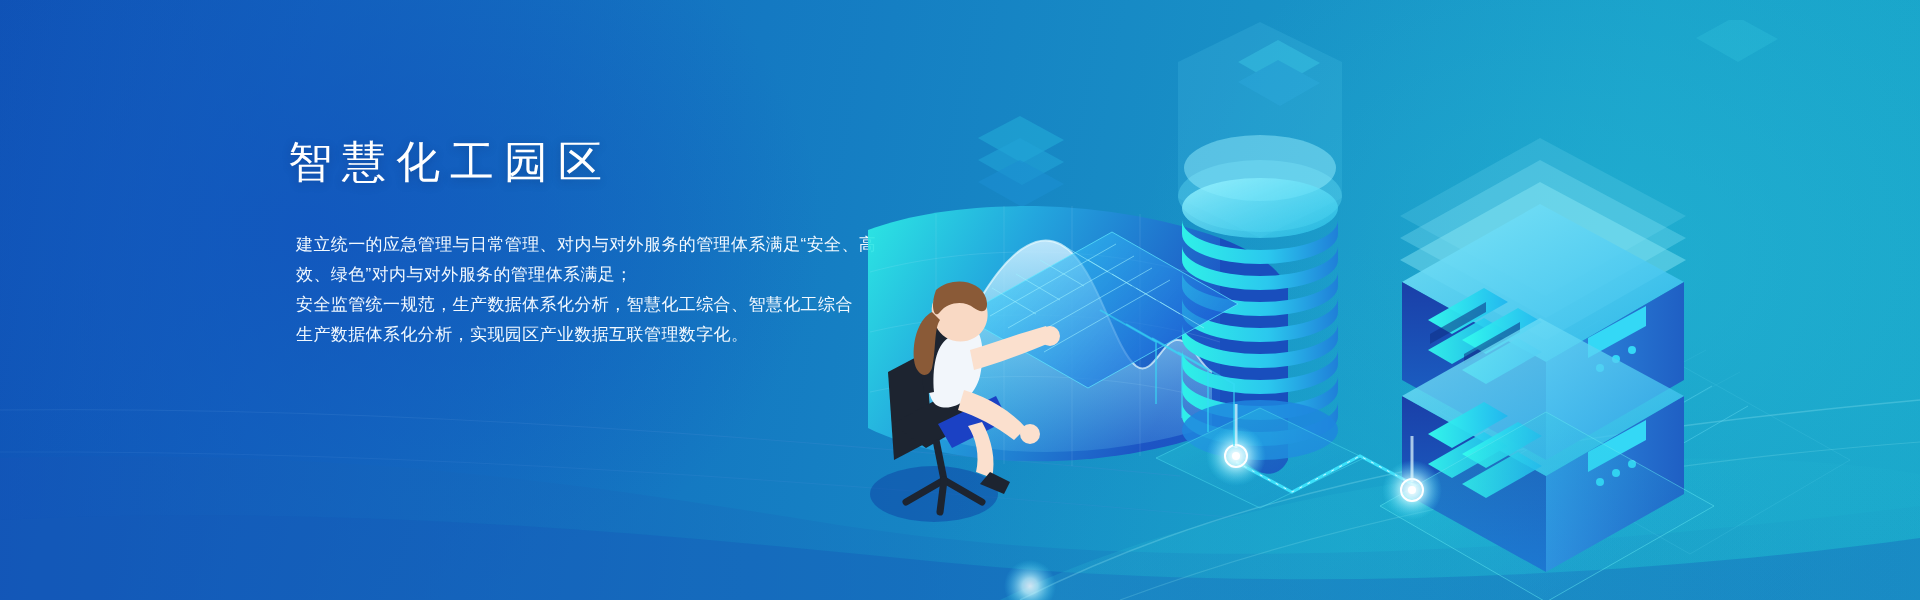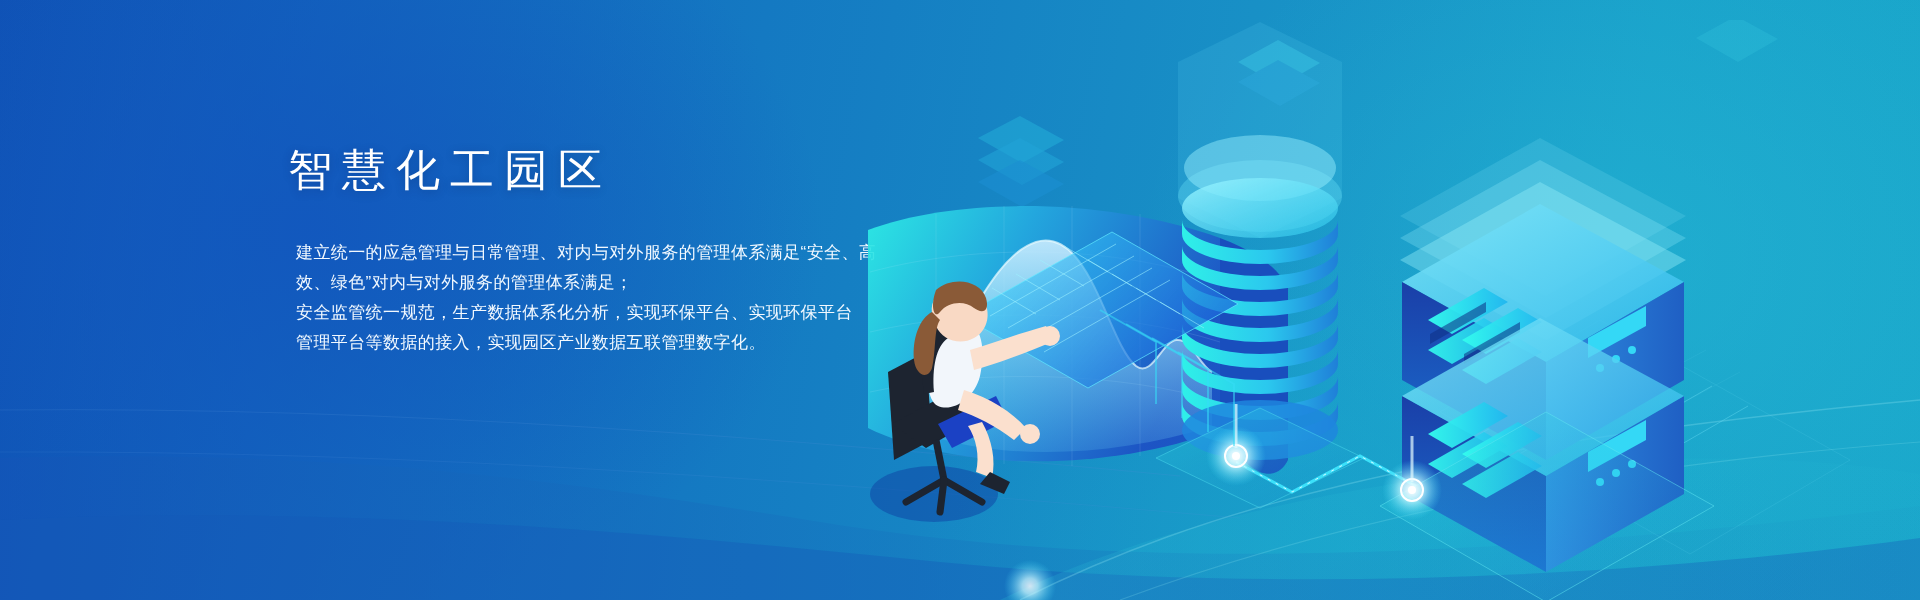--- a/index.html
+++ b/index.html
@@ -21,21 +21,21 @@
     background:radial-gradient(ellipse at center,rgba(25,170,205,.55) 0%,rgba(25,170,205,0) 70%);
     pointer-events:none;}
 
   
   .waves{position:absolute;left:0;bottom:0;width:1920px;height:330px;pointer-events:none;}
 
   
   .copy{position:absolute;left:288px;top:140px;width:640px;}
   .title{
     color:#ffffff;font-size:44px;line-height:1;letter-spacing:10px;
-    font-weight:400;margin:8px 0 46px 0;white-space:nowrap;
+    font-weight:400;margin:0 0 46px 0;white-space:nowrap;
     text-shadow:0 2px 10px rgba(0,30,80,.28);
   }
   .para{margin:8px;color:#f2f9ff;font-size:17px;line-height:30px;letter-spacing:.4px;}
   .para .ln{display:block;white-space:nowrap;}
 
   
   .art{position:absolute;left:840px;top:20px;width:1080px;height:580px;}
 </style>
 </head>
 <body>
@@ -64,22 +64,22 @@
     <path d="M1120,330 C1340,248 1600,196 1920,172" fill="none" stroke="#8fe6f2" stroke-opacity=".22" stroke-width="1.2"></path>
     <path d="M0,140 C400,136 780,168 1180,206" fill="none" stroke="#4f8fd8" stroke-opacity=".22" stroke-width="1"></path>
     <path d="M0,182 C420,180 820,212 1240,248" fill="none" stroke="#4f8fd8" stroke-opacity=".16" stroke-width="1"></path>
   </svg>
 
   <div class="copy">
     <h1 class="title">智慧化工园区</h1>
     <p class="para">
       <span class="ln">建立统一的应急管理与日常管理、对内与对外服务的管理体系满足“安全、高</span>
       <span class="ln">效、绿色”对内与对外服务的管理体系满足；</span>
-      <span class="ln">安全监管统一规范，生产数据体系化分析，实现环保平台、实现环保平台</span>
-      <span class="ln">管理平台等数据的接入，实现园区产业数据互联管理数字化。</span>
+      <span class="ln">安全监管统一规范，生产数据体系化分析，智慧化工综合、智慧化工综合</span>
+      <span class="ln">生产数据体系化分析，实现园区产业数据互联管理数字化。</span>
     </p>
   </div>
 
   <svg class="art" viewBox="0 0 1080 580">
     <defs>
       <linearGradient id="screenG" x1="0" y1="0" x2="1" y2="0.4">
         <stop offset="0" stop-color="#2ef0e6"></stop>
         <stop offset="42%" stop-color="#24a9e0"></stop>
         <stop offset="100%" stop-color="#1d4fc4"></stop>
       </linearGradient>

